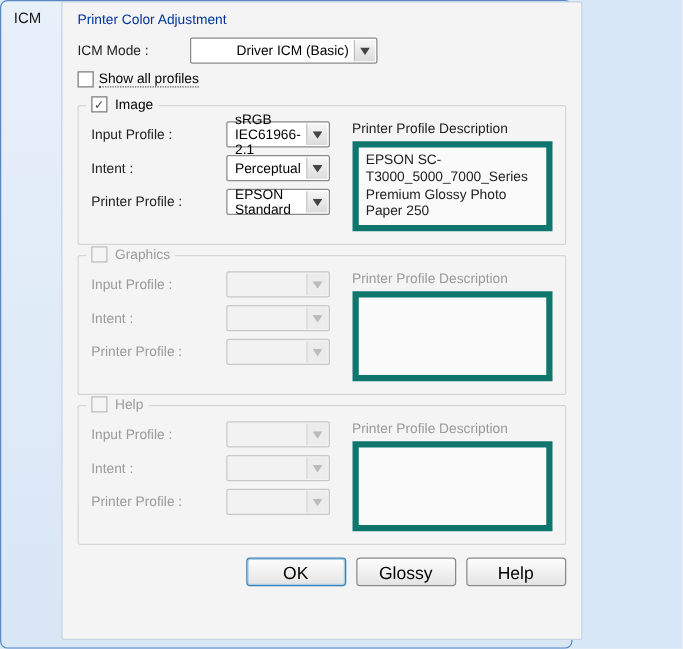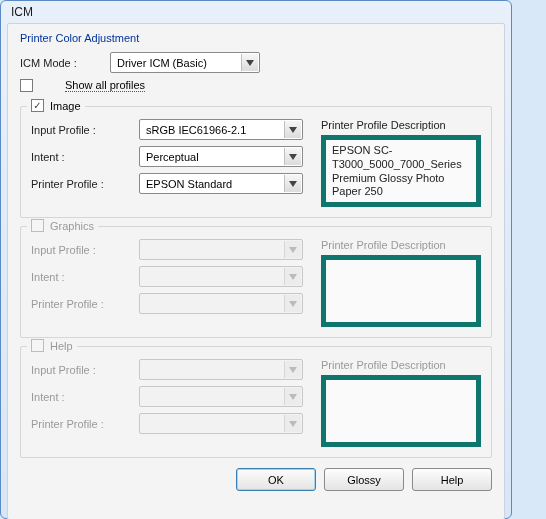--- a/index.html
+++ b/index.html
@@ -5,27 +5,26 @@
 * { box-sizing: border-box; margin: 0; padding: 0; }
 body {
   font-family: "Segoe UI", Tahoma, sans-serif;
   font-size: 11px;
   background: #d8e8f8;
   width: 546px;
   height: 519px;
   overflow: hidden;
 }
 .window {
-  width: 512px;
+  width: 458px;
   height: 519px;
   background: linear-gradient(to bottom, #e8f0fa 0%, #d8e6f6 100%);
   border: 1px solid #5a8ac6;
   border-radius: 6px;
   display: flex;
-  flex-direction: column;
 }
 .titlebar {
   height: 26px;
   padding: 4px 10px;
   color: #1a1a1a;
   font-size: 12px;
   display: flex;
   align-items: center;
 }
 .client {
@@ -57,20 +56,21 @@
   position: relative;
   height: 21px;
   background: #fff;
   border: 1px solid #8a8a8a;
   border-radius: 2px;
   display: flex;
   align-items: center;
   padding: 0 22px 0 6px;
   color: #000;
   cursor: default;
+  justify-content: flex-end;
 }
 .dropdown.disabled {
   background: #f2f2f2;
   border-color: #c8c8c8;
   color: #aaa;
 }
 .dropdown .arrow {
   position: absolute;
   right: 1px;
   top: 1px;
@@ -93,21 +93,20 @@
   background: #fff;
   display: inline-flex;
   align-items: center; justify-content: center;
   margin-right: 4px;
   font-size: 10px;
   color: #444;
 }
 .checkbox.disabled { border-color: #bcbcbc; background: #f5f5f5; }
 .link-like {
   border-bottom: 1px dotted #555;
-  margin-left: 28px;
 }
 .groupbox {
   border: 1px solid #d6d6d6;
   border-radius: 2px;
   margin-top: 8px;
   padding: 8px 10px 10px 10px;
   position: relative;
 }
 .gb-header {
   position: absolute;
@@ -147,21 +146,21 @@
 .btn {
   min-width: 80px;
   height: 23px;
   border: 1px solid #8a8a8a;
   border-radius: 3px;
   background: linear-gradient(to bottom, #fdfdfd, #e4e4e4);
   display: flex;
   align-items: center;
   justify-content: center;
   cursor: default;
-  font-size: 11px;
+  font-size: 14px;
 }
 .btn.default {
   border-color: #3c7fb1;
   box-shadow: 0 0 0 1px #a6d0ec inset;
 }
 </style>
 </head>
 <body>
 
 <div class="window">

